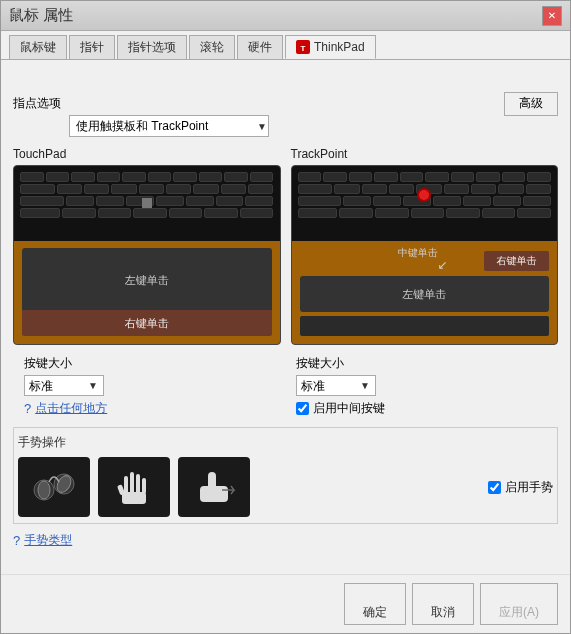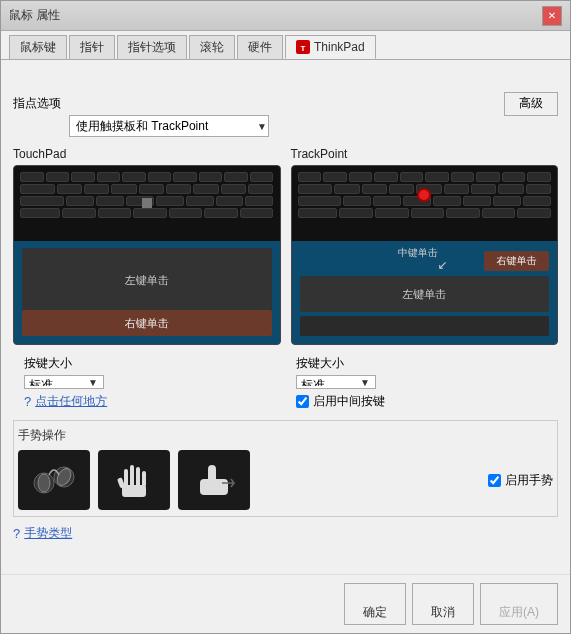--- a/index.html
+++ b/index.html
@@ -27,21 +27,21 @@
       background: linear-gradient(to bottom, #d9d9d9, #c8c8c8);
       height: 30px;
       display: flex;
       align-items: center;
       justify-content: space-between;
       padding: 0 8px;
       border-bottom: 1px solid #aaa;
       flex-shrink: 0;
     }
     .title-bar-text {
-      font-size: 12px;
+      font-size: 15px;
       color: #333;
     }
     .title-bar-controls {
       display: flex;
       gap: 2px;
     }
     .title-btn {
       width: 20px;
       height: 20px;
       background: #c8c8c8;
@@ -140,21 +140,21 @@
     .device-section {
       flex: 1;
     }
     .device-title {
       font-size: 12px;
       font-weight: normal;
       margin-bottom: 4px;
       color: #222;
     }
     .device-visual {
-      background: #0c4a6e;
+      background: #a16207;
       border: 1px solid #444;
       border-radius: 4px;
       height: 180px;
       position: relative;
       overflow: hidden;
     }
     .key-row {
       display: flex;
       gap: 2px;
       width: 100%;
@@ -208,21 +208,21 @@
       align-items: center;
       gap: 2px;
     }
     .btn-size-select {
       appearance: none;
       -webkit-appearance: none;
       background: white;
       border: 1px solid #aaa;
       padding: 2px 20px 2px 4px;
       font-size: 12px;
-      height: 14px;
+      height: 21px;
       width: 80px;
       cursor: pointer;
     }
     .click-link-row {
       display: flex;
       align-items: center;
       gap: 4px;
       margin-bottom: 4px;
     }
     .help-icon {

